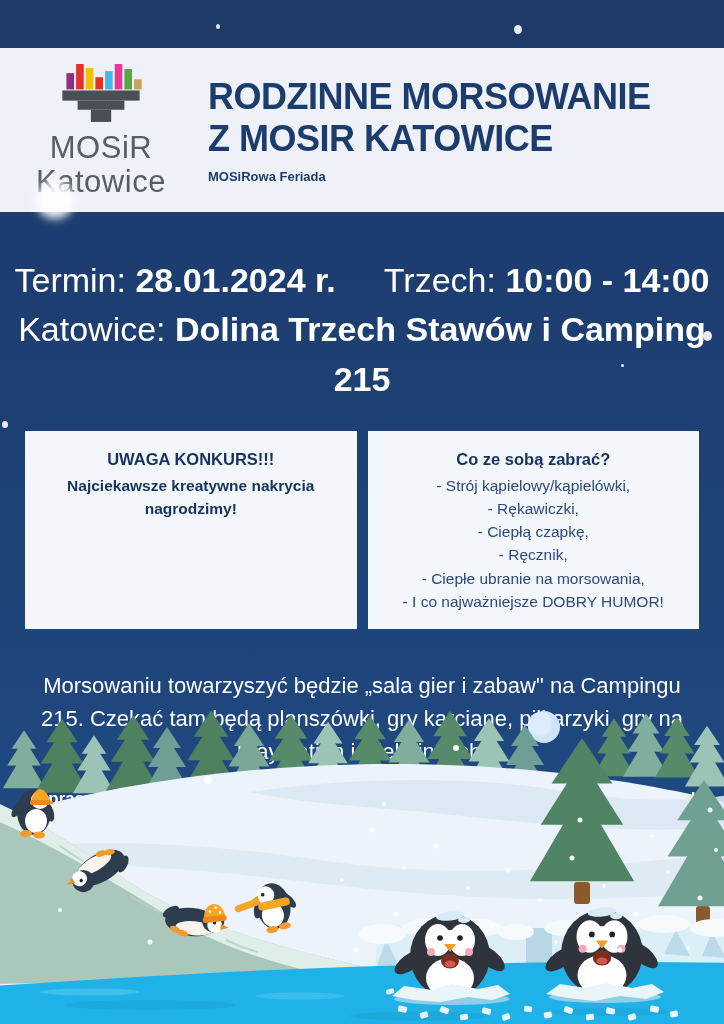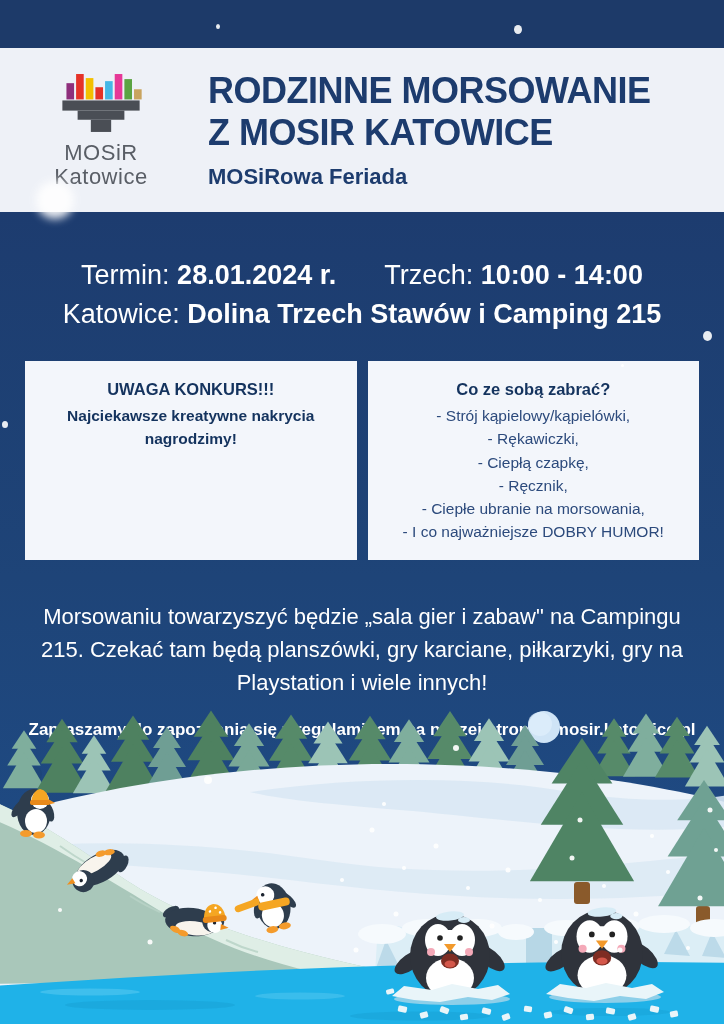--- a/index.html
+++ b/index.html
@@ -8,34 +8,34 @@
     font-family:"Liberation Sans", sans-serif;background:#1e4076;margin:0 auto;
   }
   
   .topbar{position:relative;height:48px;background:#1d3a69;}
   
   .header{
     position:relative;height:164px;background:#eef1f7;
     display:flex;align-items:center;padding:0 26px;box-sizing:border-box;
   }
   .logo{flex:0 0 150px;display:flex;flex-direction:column;align-items:center;margin-top:2px;}
-  .logo-text{margin-top:6px;text-align:center;color:#595e66;font-size:22px;line-height:1.1;letter-spacing:.5px;}
+  .logo-text{margin-top:6px;text-align:center;color:#595e66;font-size:31px;line-height:1.1;letter-spacing:.5px;}
   .titles{margin-left:32px;}
   .title-line{color:#1d3c6e;font-size:36px;font-weight:800;line-height:1.16;letter-spacing:-.5px;}
-  .subtitle{color:#1d3c6e;font-size:22px;font-weight:700;margin-top:10px;}
+  .subtitle{color:#1d3c6e;font-size:13px;font-weight:700;margin-top:10px;}
   
   .blue{
     position:relative;height:812px;box-sizing:border-box;
     background:linear-gradient(180deg,#1d3c6f 0%,#1e4478 45%,#1f4e8a 100%);
   }
   .dot{position:absolute;background:#fff;border-radius:50%;opacity:.9;}
   .snowball{position:absolute;left:36px;top:-31px;width:38px;height:38px;background:#fff;
     border-radius:50%;filter:blur(4px);opacity:.9;}
   .details{padding-top:44px;text-align:center;color:#fff;}
-  .details .row{display:flex;justify-content:center;gap:48px;font-size:27px;line-height:1.45;}
+  .details .row{display:flex;justify-content:center;gap:48px;font-size:34px;line-height:1.45;}
   .lbl{font-weight:400;}
   .val{font-weight:700;}
   .cards{display:flex;gap:11px;padding:0 25px;margin-top:27px;}
   .card{
     flex:1 1 0;background:#f3f6fb;min-height:153px;padding:16px 18px;box-sizing:border-box;
     text-align:center;color:#2c4a7c;font-size:15.5px;line-height:1.5;
   }
   .card-title{font-weight:700;font-size:16.5px;color:#14335e;margin-bottom:2px;}
   .card-highlight{font-weight:700;color:#14335e;margin-top:2px;}
   .games{margin:40px auto 0;width:660px;text-align:center;color:#fff;font-size:22px;line-height:1.5;}

